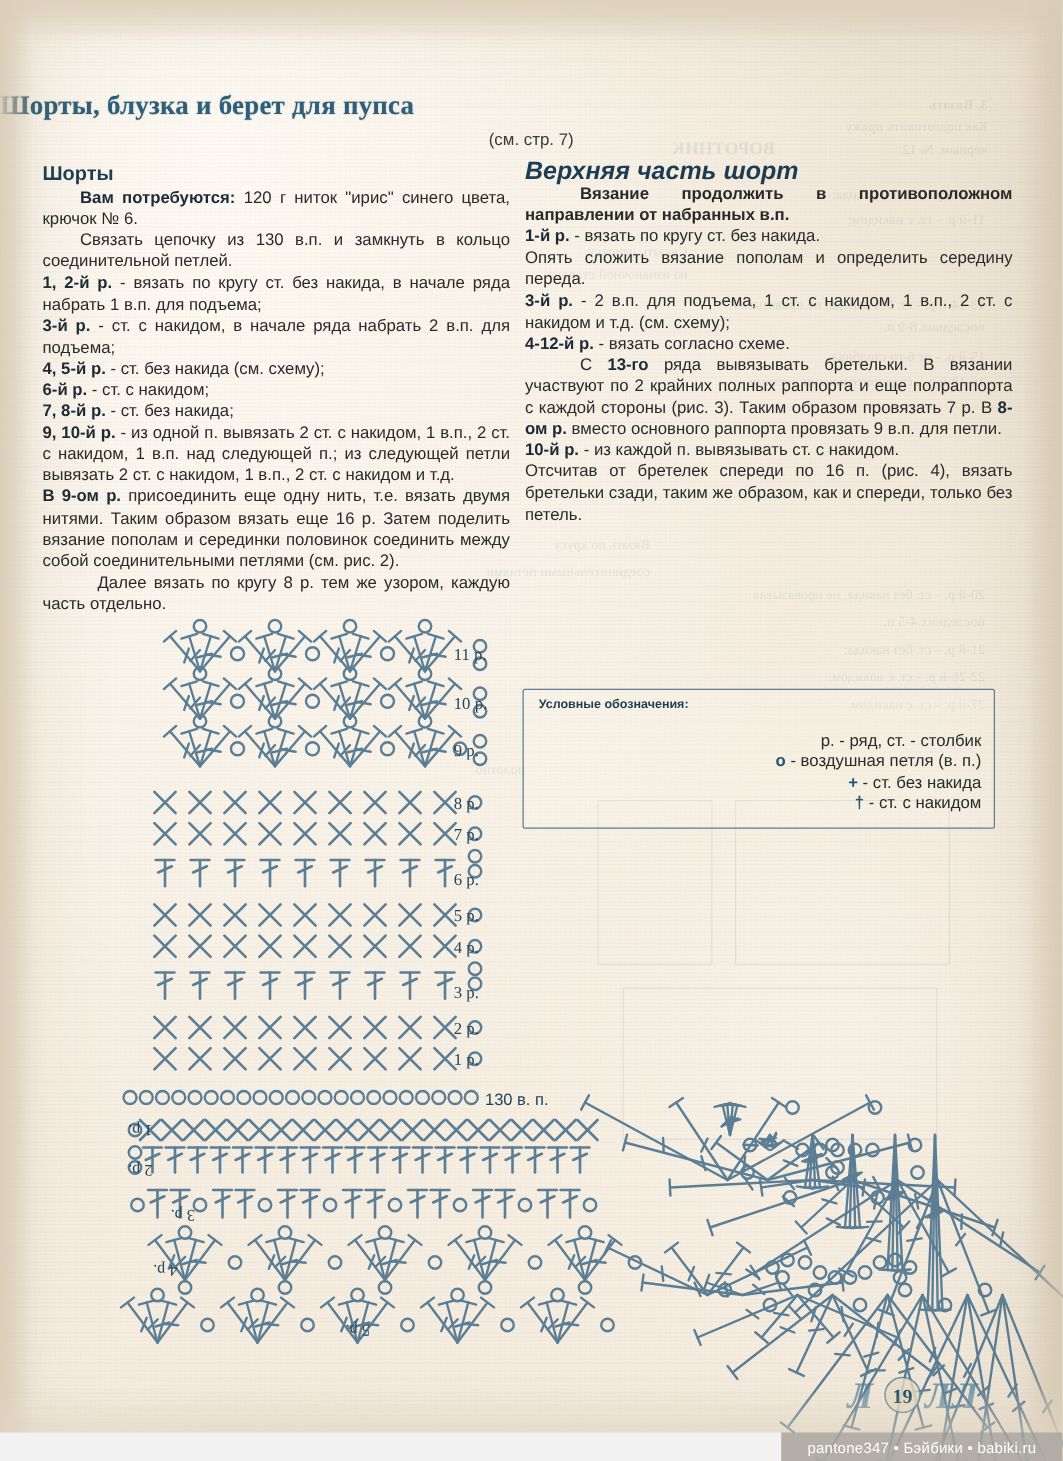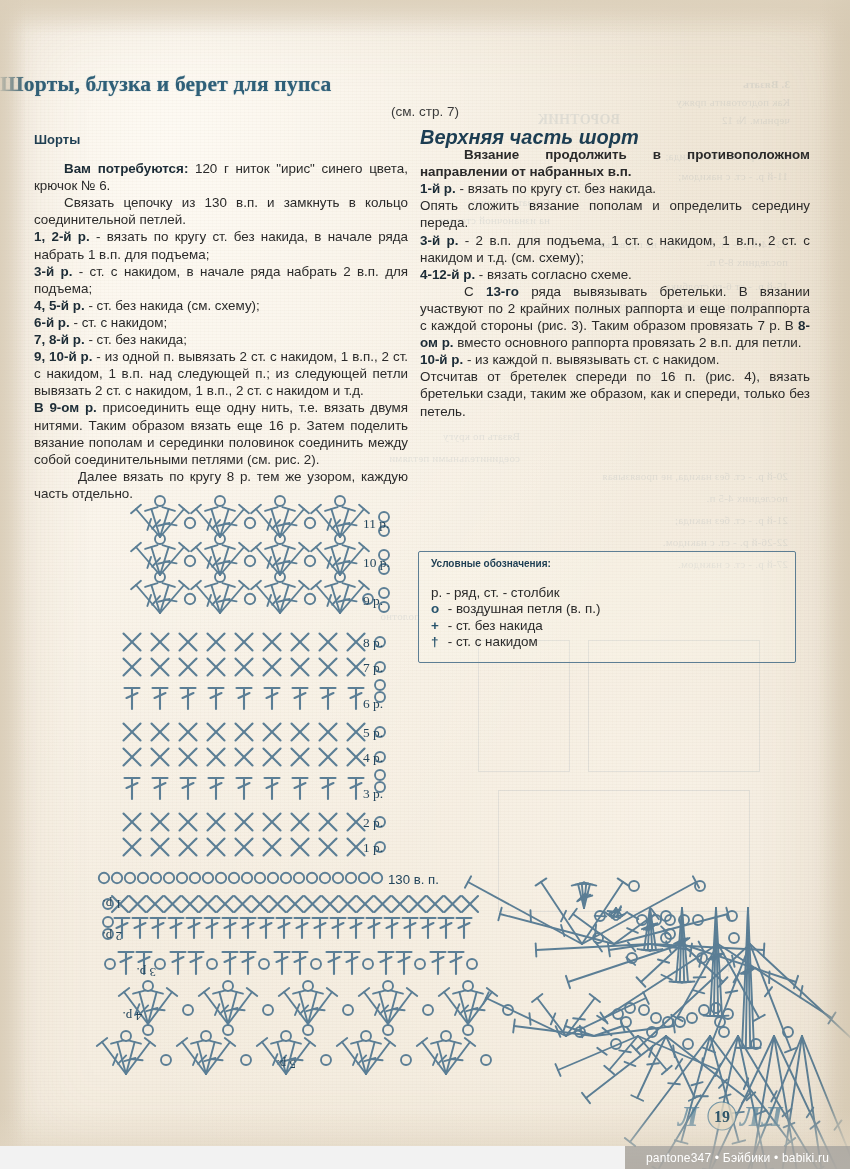--- a/index.html
+++ b/index.html
@@ -64,37 +64,37 @@
   }
   .subtitle{
     position:absolute;left:0;top:104px;width:850px;text-align:center;
     font-size:13.5px;color:#3a3a3a;
     font-family:"Liberation Sans",sans-serif;
   }
   .col{position:absolute;color:#2a2a2a;font-size:13.4px;line-height:17.1px;
        font-family:"Liberation Sans",sans-serif;text-align:justify;}
   #colL{left:34px;top:131px;width:374px;}
   #colR{left:420px;top:129px;width:390px;}
-  .hd{font-weight:bold;color:#1c3d52;font-size:13px;display:block;margin-bottom:12px;}
+  .hd{font-weight:bold;color:#1c3d52;font-size:16px;display:block;margin-bottom:1px;}
   .hd-it{font-weight:bold;font-style:italic;color:#1c3d52;font-size:20px;display:block;}
   .p{margin:0;}
   .ind{text-indent:30px;}
   .b{font-weight:bold;color:#1b2b36;}
 
   
   #legend{
     position:absolute;left:418px;top:551px;width:378px;height:112px;
     border:1.6px solid #5d7e94;border-radius:2px;
     padding:6px 10px 0 12px;box-sizing:border-box;
     background:rgba(255,252,245,.16);
   }
   #legend .lh{font-weight:bold;color:#1c3d52;font-size:10px;
       font-family:"Liberation Sans",sans-serif;margin-bottom:16px;}
   #legend .li{font-size:13.4px;color:#2a2a2a;line-height:16.4px;
-      font-family:"Liberation Sans",sans-serif;white-space:nowrap;}
+      font-family:"Liberation Sans",sans-serif;white-space:nowrap;text-align:right;}
   .sym{display:inline-block;width:13px;color:#27536c;font-weight:bold;}
 
   
   .chart{position:absolute;}
   svg{display:block;overflow:visible;}
   .st{stroke:#5b7e95;fill:none;stroke-width:2.1;stroke-linecap:round;}
   .st-th{stroke:#5b7e95;fill:none;stroke-width:1.9;stroke-linecap:round;}
   .ch{stroke:#5b7e95;fill:none;stroke-width:1.9;}
   .rowlab{font-family:"Liberation Serif",serif;font-size:13.4px;fill:#23455c;}
   .rowlab-rot{font-family:"Liberation Serif",serif;font-size:13px;fill:#23455c;}
@@ -169,21 +169,21 @@
       <p class="p ind" style="text-indent:44px;">Далее вязать по кругу 8 р. тем же узором, каждую часть отдельно.</p>
     </div>
 
     <div class="col" id="colR">
       <span class="hd-it">Верхняя часть шорт</span>
       <p class="p ind" style="text-indent:44px;font-weight:bold;">Вязание продолжить в противоположном направлении от набранных в.п.</p>
       <p class="p"><span class="b">1-й р.</span><span> - вязать по кругу ст. без накида.</span></p>
       <p class="p"><span>Опять сложить вязание пополам и определить середину переда.</span></p>
       <p class="p"><span class="b">3-й р.</span><span> - 2 в.п. для подъема, 1 ст. с накидом, 1 в.п., 2 ст. с накидом и т.д. (см. схему);</span></p>
       <p class="p"><span class="b">4-12-й р.</span><span> - вязать согласно схеме.</span></p>
-      <p class="p ind" style="text-indent:44px;"><span>С </span><span class="b">13-го</span><span> ряда вывязывать бретельки. В вязании участвуют по 2 крайних полных раппорта и еще полраппорта с каждой стороны (рис. 3). Таким образом провязать 7 р. В </span><span class="b">8-ом р.</span><span> вместо основного раппорта провязать 2 в.п. для петли.</span></p>
+      <p class="p ind" style="text-indent:44px;"><span>С </span><span class="b">13-го</span><span> ряда вывязывать бретельки. В вязании участвуют по 2 крайних полных раппорта и еще полраппорта с каждой стороны (рис. 3). Таким образом провязать 7 р. В </span><span class="b">8-ом р.</span><span> вместо основного раппорта провязать 9 в.п. для петли.</span></p>
       <p class="p"><span class="b">10-й р.</span><span> - из каждой п. вывязывать ст. с накидом.</span></p>
       <p class="p">Отсчитав от бретелек спереди по 16 п. (рис. 4), вязать бретельки сзади, таким же образом, как и спереди, только без петель.</p>
     </div>
 
     <div id="legend">
       <div class="lh">Условные обозначения:</div>
       <div class="li"><span>р. - ряд, ст. - столбик</span></div>
       <div class="li"><span class="sym">о</span><span> - воздушная петля (в. п.)</span></div>
       <div class="li"><span class="sym">+</span><span> - ст. без накида</span></div>
       <div class="li"><span class="sym">†</span><span> - ст. с накидом</span></div>

